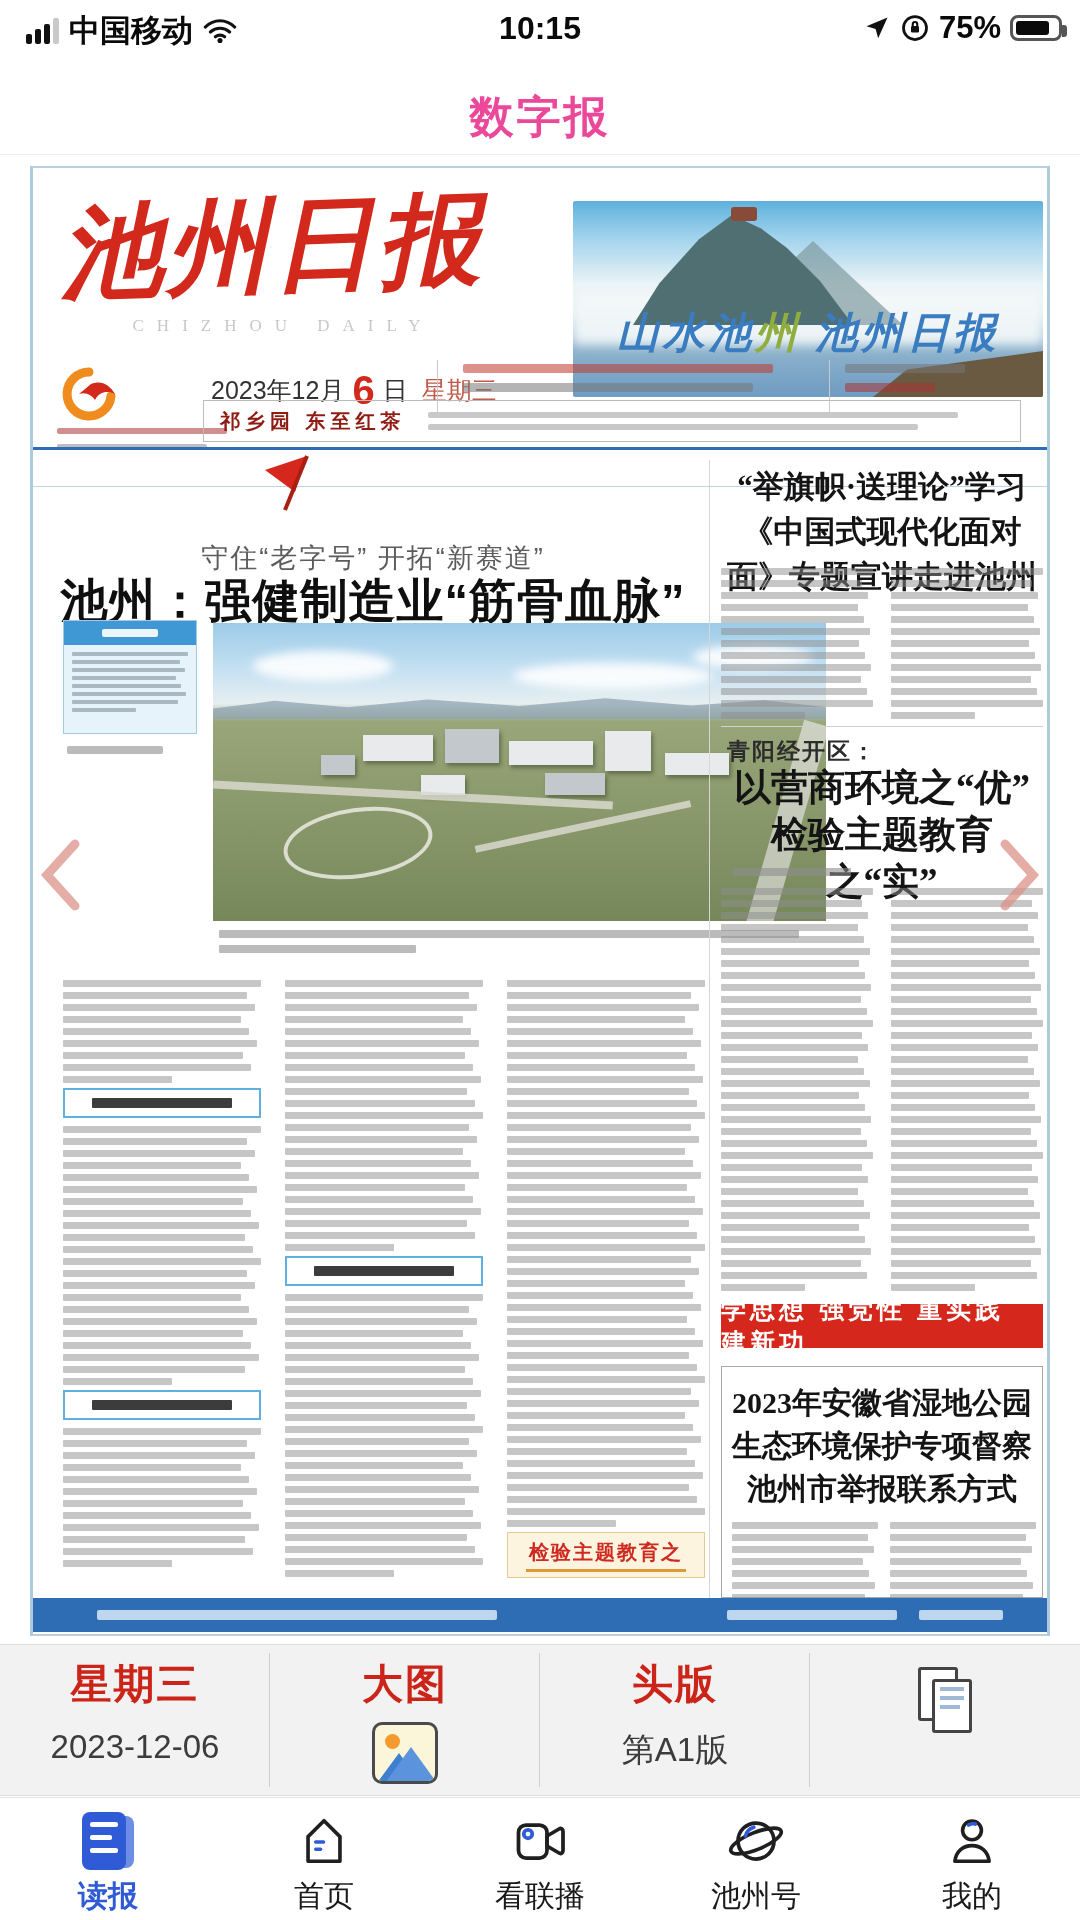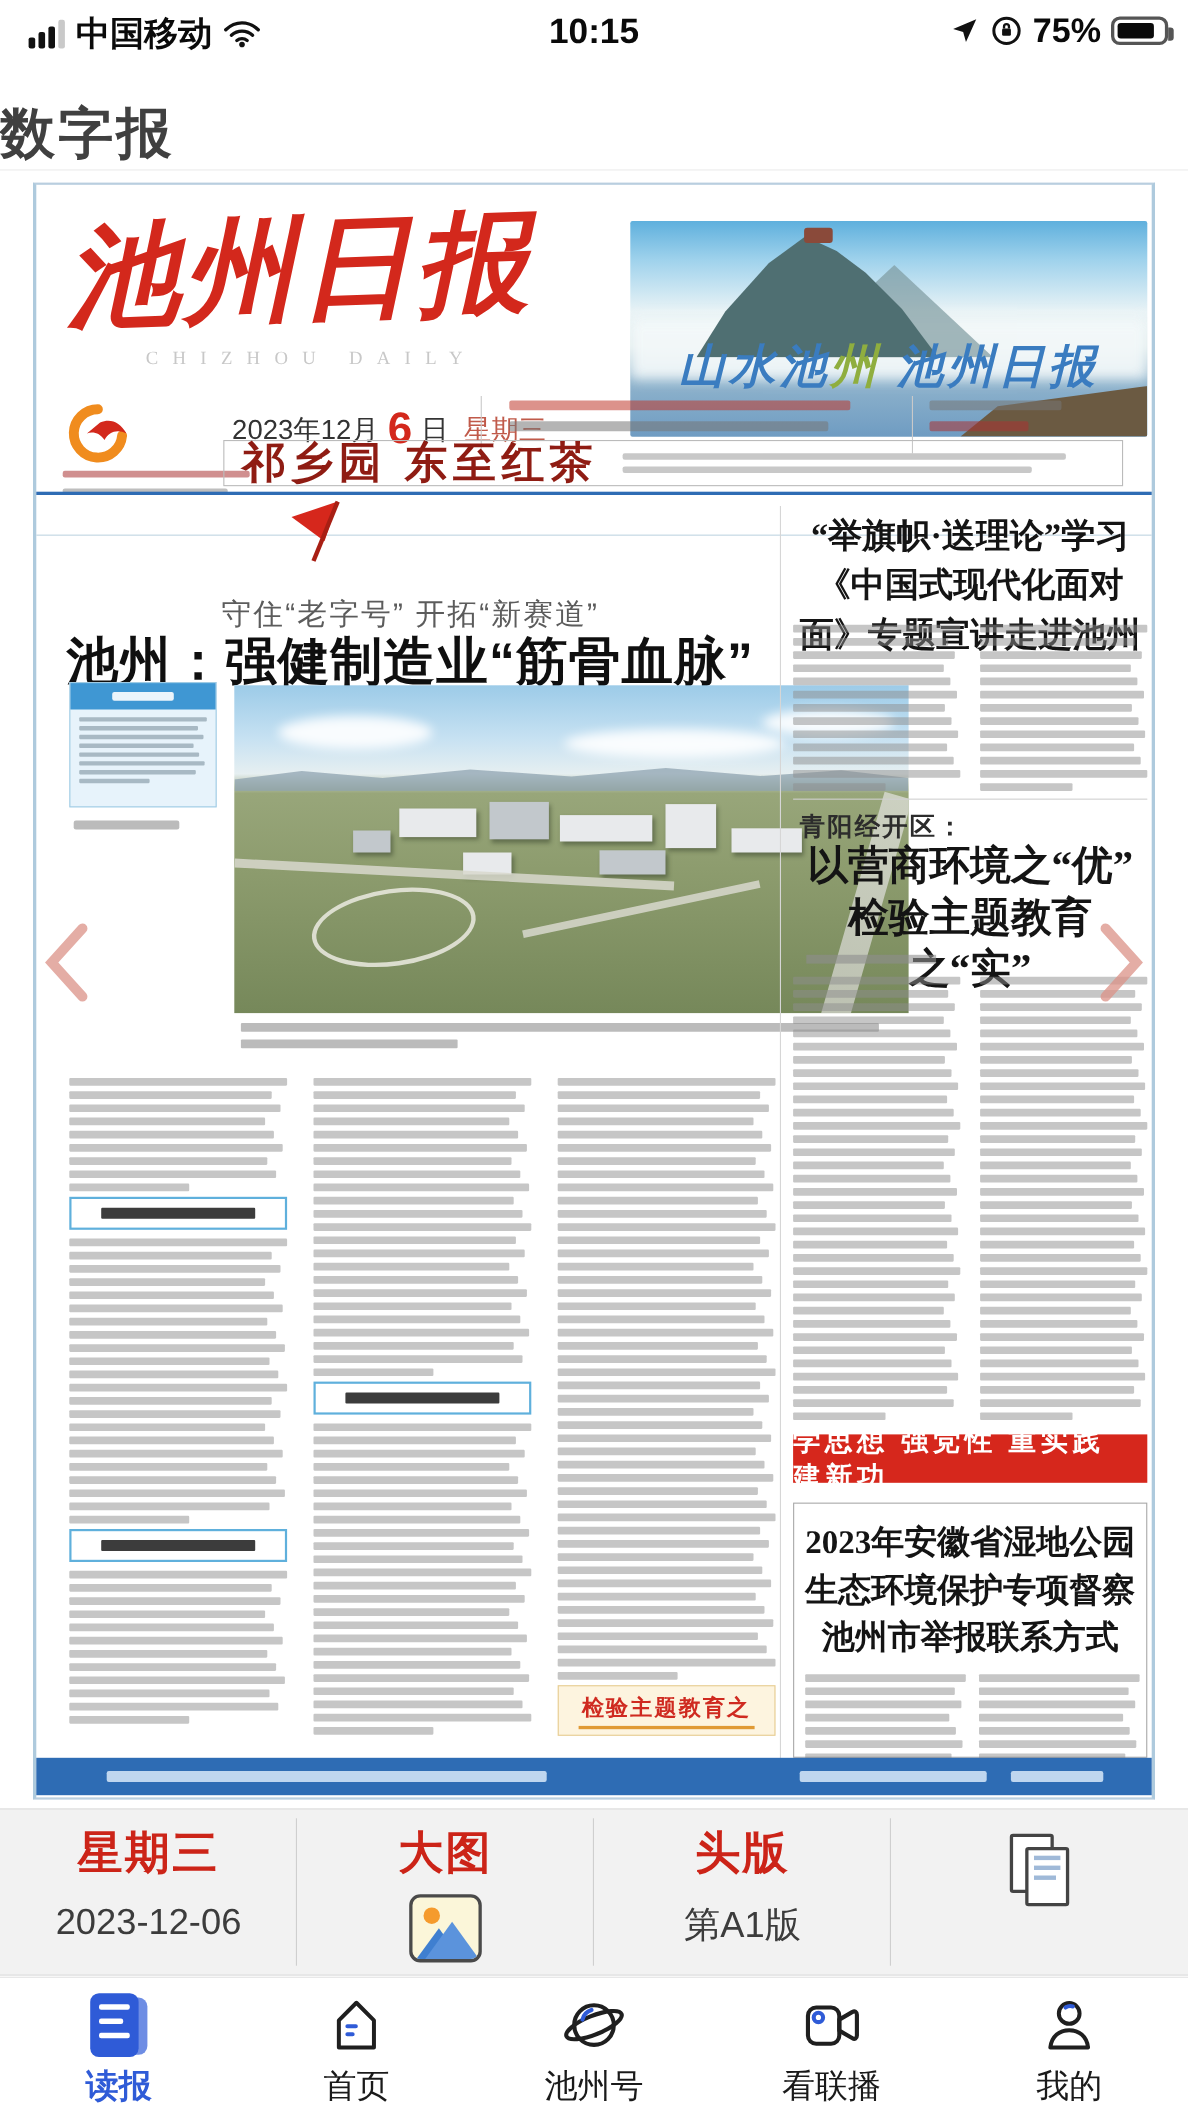--- a/index.html
+++ b/index.html
@@ -20,21 +20,21 @@
   .sig i:nth-child(3){height:20px}.sig i:nth-child(4){height:26px;background:#c9c9c9}
   .carrier{font-size:31px;font-weight:700;color:#0a0a0a}
   .sb-time{position:absolute;left:0;top:10px;width:1080px;text-align:center;font-size:32px;font-weight:700;color:#0a0a0a}
   .sb-right{position:absolute;right:18px;top:10px;display:flex;align-items:center;gap:9px}
   .battpct{font-size:31px;font-weight:600;color:#0a0a0a}
   .batt{position:relative;width:52px;height:26px;border:3px solid #555;border-radius:8px}
   .batt .fill{position:absolute;left:3px;top:3px;bottom:3px;width:72%;background:#0a0a0a;border-radius:3px}
   .batt .nub{position:absolute;right:-8px;top:7px;width:5px;height:12px;background:#555;border-radius:0 3px 3px 0}
 
   
-  .apptitle{position:absolute;left:0;top:88px;width:1080px;text-align:left;font-size:50px;font-weight:700;color:#404040;letter-spacing:3px}
+  .apptitle{position:absolute;left:0;top:88px;width:1080px;text-align:center;font-size:44px;font-weight:700;color:#ec4899;letter-spacing:3px}
   .header-line{position:absolute;left:0;top:154px;width:1080px;height:1px;background:#ececec}
 
   
   .paper{position:absolute;left:30px;top:166px;width:1020px;height:1470px;background:#fff;border:2px solid #b9cedf;border-left:3px solid #aecadd;border-right:3px solid #aecadd}
   .masthead-title{position:absolute;left:14px;top:4px;width:450px;height:160px;font-family:var(--serif);font-style:italic;font-weight:bold;font-size:102px;line-height:150px;color:#d3281c;text-align:center;letter-spacing:4px;transform:rotate(-2deg)}
   .masthead-sub{position:absolute;left:50px;top:148px;width:400px;text-align:center;font-family:var(--serif);font-size:17px;letter-spacing:13px;color:#c8c8c8}
   .banner{position:absolute;left:540px;top:33px;width:470px;height:196px;overflow:hidden;border-radius:2px;background:linear-gradient(180deg,#5fb0dd 0%,#9fd2ec 18%,#e9f3f6 42%,#dde9ea 58%,#8fb3cc 74%,#6f9cc2 100%)}
   .banner .mist{position:absolute;left:0;top:88px;width:470px;height:56px;background:#f4f9fa;filter:blur(6px);opacity:.9}
   .banner .mtn{position:absolute;left:60px;top:14px;width:220px;height:110px;background:#4f6f72;clip-path:polygon(45% 0,58% 12%,70% 30%,85% 60%,100% 100%,0 100%,12% 62%,30% 22%)}
   .banner .mtn2{position:absolute;left:150px;top:40px;width:180px;height:84px;background:#7d9aa0;opacity:.7;clip-path:polygon(50% 0,100% 100%,0 100%)}
@@ -45,21 +45,21 @@
   .logo{position:absolute;left:26px;top:198px;width:64px;height:56px}
   .dateline{position:absolute;left:178px;top:190px;height:64px;display:flex;align-items:center;gap:6px;font-size:25px;color:#333}
   .dateline .day{color:#d3281c;font-size:40px;font-weight:bold;margin:0 2px}
   .dateline .wk{color:#c05a4a;margin-left:8px}
   .vline{position:absolute;top:192px;width:1px;height:52px;background:#c9c9c9}
   .mh-mid{position:absolute;left:430px;top:196px;width:330px}
   .mh-right{position:absolute;left:812px;top:196px;width:160px}
   .mh-underlogo{position:absolute;left:24px;top:260px;width:180px}
   .row-bar{height:9px;border-radius:2px;margin-bottom:10px;background:currentColor;opacity:.55}
   .adstrip{position:absolute;left:170px;top:232px;width:818px;height:42px;border:1px solid #bbb;display:flex;align-items:center;gap:22px;padding:0 16px}
-  .adtext{font-size:39px;font-weight:bold;color:#8f1c13;letter-spacing:5px;white-space:nowrap}
+  .adtext{font-size:20px;font-weight:bold;color:#8f1c13;letter-spacing:5px;white-space:nowrap}
   .adrest{flex:1;color:#9a9a9a}
   .adrest .row-bar{height:6px;margin-bottom:6px}
   .bluerule{position:absolute;left:0;top:279px;width:100%;height:3px;background:var(--stripblue)}
   .hairline{position:absolute;left:0;top:318px;width:100%;height:1px;background:#bfd4e2}
 
   
   .ribbon-bar{position:absolute;left:272px;top:295px;width:400px;height:44px;background:#d6271c;color:#fff;text-align:center;line-height:44px;font-family:var(--serif);font-style:italic;font-weight:bold;font-size:30px;letter-spacing:7px}
   .flag{position:absolute;left:222px;top:282px}
 
   .kicker{position:absolute;left:10px;top:372px;width:660px;text-align:center;font-size:27px;color:#5c5c5c;letter-spacing:2px}
@@ -682,36 +682,36 @@
           <svg class="oicon" width="58" height="58" viewBox="0 0 24 24">
         <path d="M5.4 10.2 12 3.6l6.6 6.6v10.2H5.4z"></path>
         <path d="M8.6 12.4h3.2M8.6 15.4h2" stroke="#2f5bd7"></path>
       </svg>
         </div>
       <div class="tab-label">首页</div>
     </div>
     <div class="tab">
       <div class="tab-icon">
           <svg class="oicon" width="60" height="60" viewBox="0 0 24 24">
+        <rect x="3.4" y="5.6" width="11.4" height="13.2" rx="3"></rect>
+        <circle cx="7.2" cy="9.2" r="1.7" stroke="#2f5bd7"></circle>
+        <path d="M14.8 10 19.6 7.2c.8-.5 1.6 0 1.6 1v7.6c0 1-.8 1.5-1.6 1L14.8 14z"></path>
+      </svg>
+        </div>
+      <div class="tab-label">看联播</div>
+    </div>
+    <div class="tab">
+      <div class="tab-icon">
+          <svg class="oicon" width="60" height="60" viewBox="0 0 24 24">
         <circle cx="12" cy="12" r="7.2"></circle>
         <ellipse cx="12" cy="12" rx="10.8" ry="3.4" transform="rotate(-22 12 12)"></ellipse>
         <path d="M7.8 10c.4-1.7 1.7-3 3.3-3.5" stroke="#2f5bd7"></path>
       </svg>
         </div>
       <div class="tab-label">池州号</div>
-    </div>
-    <div class="tab">
-      <div class="tab-icon">
-          <svg class="oicon" width="60" height="60" viewBox="0 0 24 24">
-        <rect x="3.4" y="5.6" width="11.4" height="13.2" rx="3"></rect>
-        <circle cx="7.2" cy="9.2" r="1.7" stroke="#2f5bd7"></circle>
-        <path d="M14.8 10 19.6 7.2c.8-.5 1.6 0 1.6 1v7.6c0 1-.8 1.5-1.6 1L14.8 14z"></path>
-      </svg>
-        </div>
-      <div class="tab-label">看联播</div>
     </div>
     <div class="tab">
       <div class="tab-icon">
           <svg class="oicon" width="58" height="58" viewBox="0 0 24 24">
         <circle cx="12" cy="7.6" r="3.9"></circle>
         <path d="M4.9 20.4c.5-4.3 3.5-6.5 7.1-6.5s6.6 2.2 7.1 6.5z"></path>
         <path d="M10.6 5.4c.8-.5 1.8-.7 2.8-.4" stroke="#2f5bd7"></path>
       </svg>
         </div>
       <div class="tab-label">我的</div>

